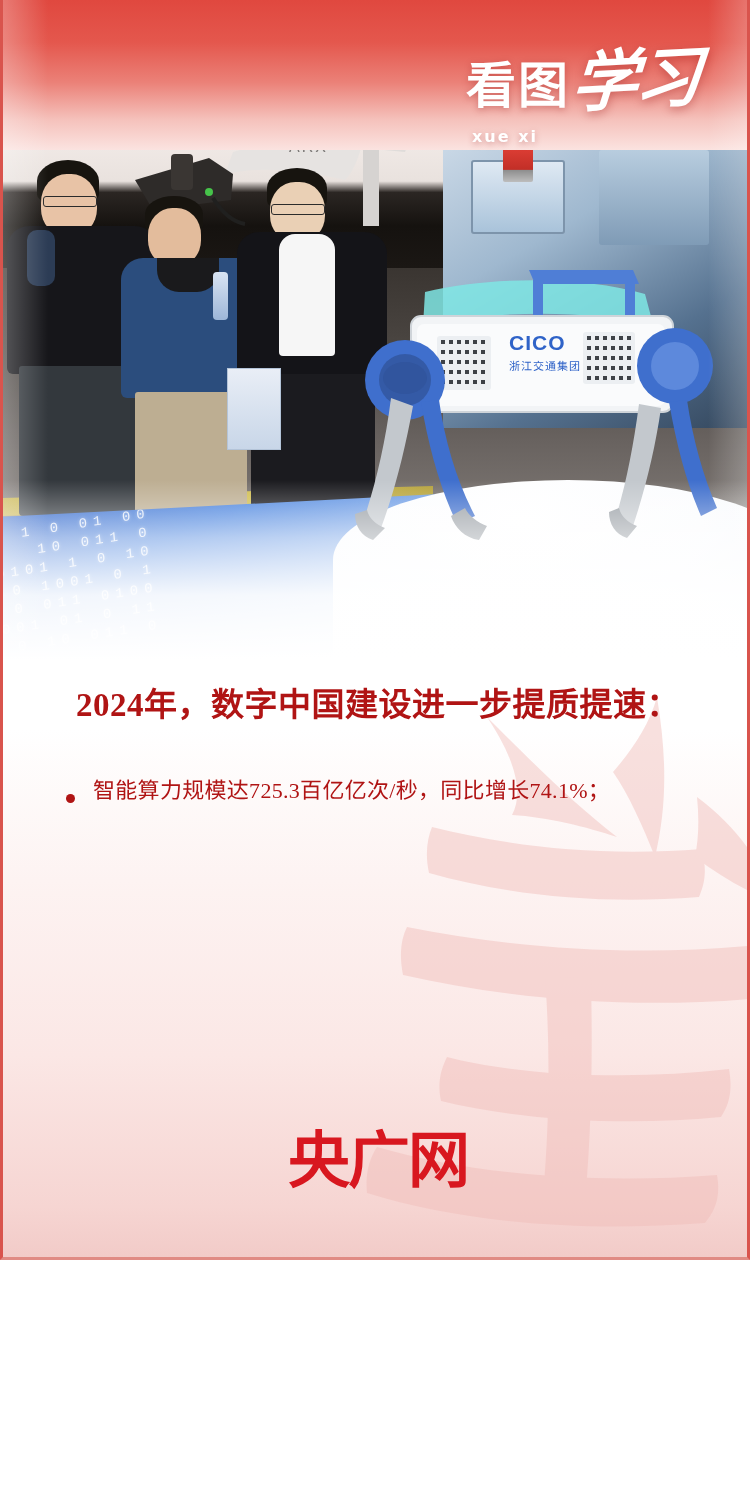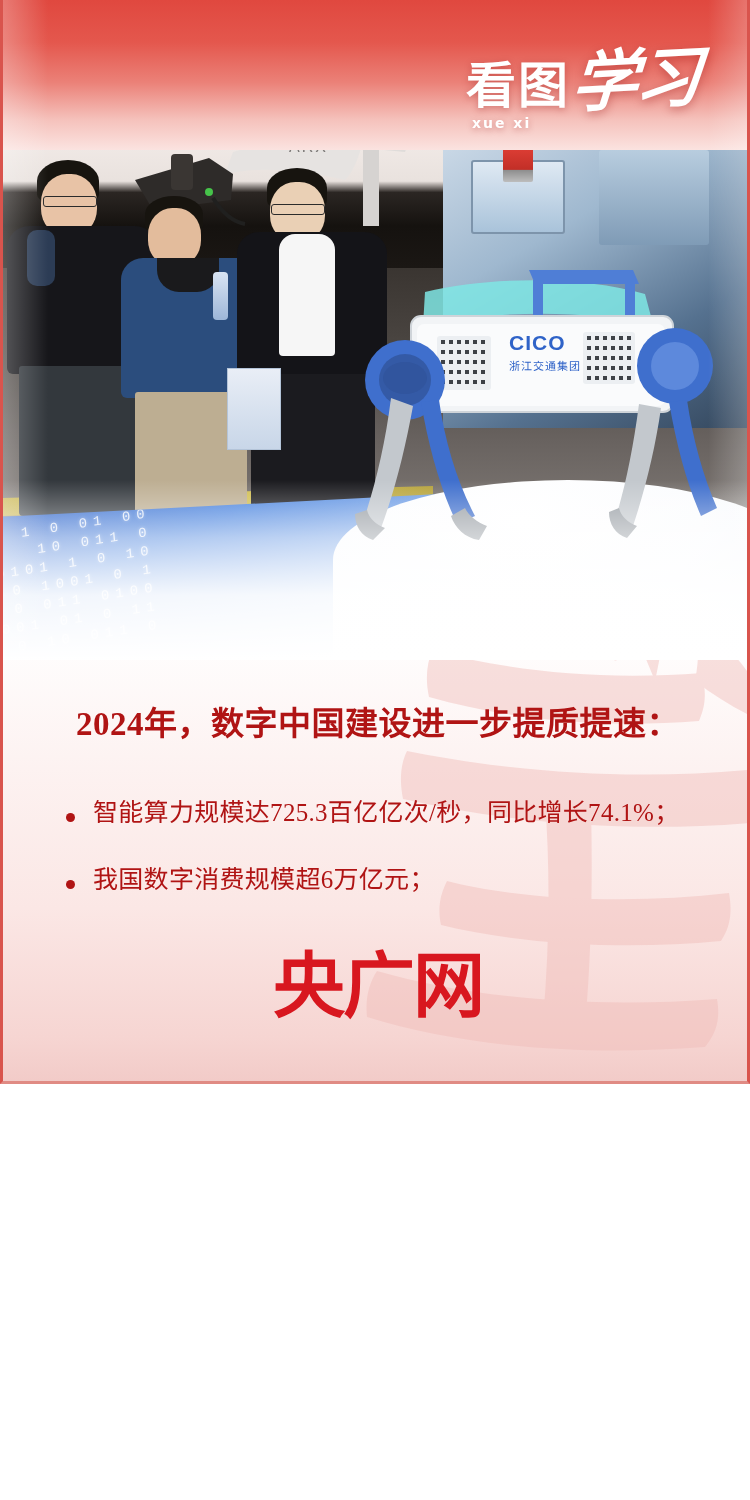--- a/index.html
+++ b/index.html
@@ -7,21 +7,21 @@
   body{
     width:750px;height:1500px;
     font-family:"Liberation Serif","DejaVu Serif",serif;
     background:#ffffff;
     overflow:hidden;
   }
 
   
   .poster{
     position:relative;
-    width:750px;height:1084px;
+    width:750px;height:1260px;
     overflow:hidden;
     background:
       linear-gradient(to bottom,
         #ffffff 0%,
         #ffffff 58%,
         #fdf3f2 70%,
         #fbe7e5 84%,
         #f6d5d2 96%,
         #f2cbc8 100%);
     box-sizing:border-box;
@@ -168,52 +168,52 @@
     font-family:"DejaVu Serif","Liberation Serif",serif;
     font-weight:700;font-size:66px;line-height:.92;
     color:#fff;
     font-style:italic;
     letter-spacing:-3px;
     transform:skewX(-7deg) rotate(-3deg);
     text-shadow:0 3px 10px rgba(150,20,20,.4);
   }
   .brand-pinyin{
     font-family:"DejaVu Sans","Liberation Sans",sans-serif;
-    font-weight:700;font-size:14px;letter-spacing:2px;
-    color:#fff;margin-top:4px;margin-left:6px;
+    font-weight:700;font-size:16px;letter-spacing:2px;
+    color:#fff;margin-top:16px;margin-left:6px;
     text-shadow:0 2px 6px rgba(150,20,20,.35);
   }
 
   
   .content{
     position:absolute;
     left:0;top:660px;width:750px;
     z-index:6;
     padding:0 44px;
     box-sizing:border-box;
   }
   .headline{
     color:#b01414;
     font-weight:700;
     font-size:33px;
     line-height:1.25;
     letter-spacing:.5px;
     text-align:center;
-    margin:44px 0 0 0;
+    margin:25px 0 0 0;
     font-family:"Liberation Serif","DejaVu Serif",serif;
   }
   .bullets{
     list-style:none;
     margin:44px 0 0 0;
     padding:0 18px 0 46px;
   }
   .bullet{
     position:relative;
     color:#b01414;
-    font-size:25px;
+    font-size:22px;
     line-height:1.95;
     letter-spacing:.3px;
     margin-bottom:18px;
     font-family:"Liberation Serif","DejaVu Serif",serif;
     text-align:justify;
     text-justify:inter-character;
   }
   .bullet::before{
     content:"";
     position:absolute;
@@ -225,21 +225,21 @@
   
   .footer{
     position:absolute;left:0;bottom:0;width:750px;height:180px;
     z-index:7;
     display:flex;align-items:center;justify-content:center;
   }
   .cnr-logo{
     display:flex;align-items:center;
     color:#d8171f;
     font-weight:700;
-    font-size:72px;
+    font-size:62px;
     letter-spacing:-2px;
     font-family:"DejaVu Sans","Liberation Sans",sans-serif;
     transform:translateY(-12px);
   }
 </style>
 </head>
 <body>
 
 <div class="poster">
 
@@ -443,21 +443,20 @@
       </div>
       <div class="brand-pinyin">xue xi</div>
     </div>
   </div>
 
   <div class="content">
     <h1 class="headline">2024年，数字中国建设进一步提质提速：</h1>
 
     <ul class="bullets">
       <li class="bullet">智能算力规模达725.3百亿亿次/秒，同比增长74.1%；</li>
-      <li class="bullet">我国数字消费规模超6万亿元；</li>
     </ul>
   </div>
 
   <div class="footer">
     <div class="cnr-logo">央广网</div>
   </div>
 
 </div>
 
 </body></html>

